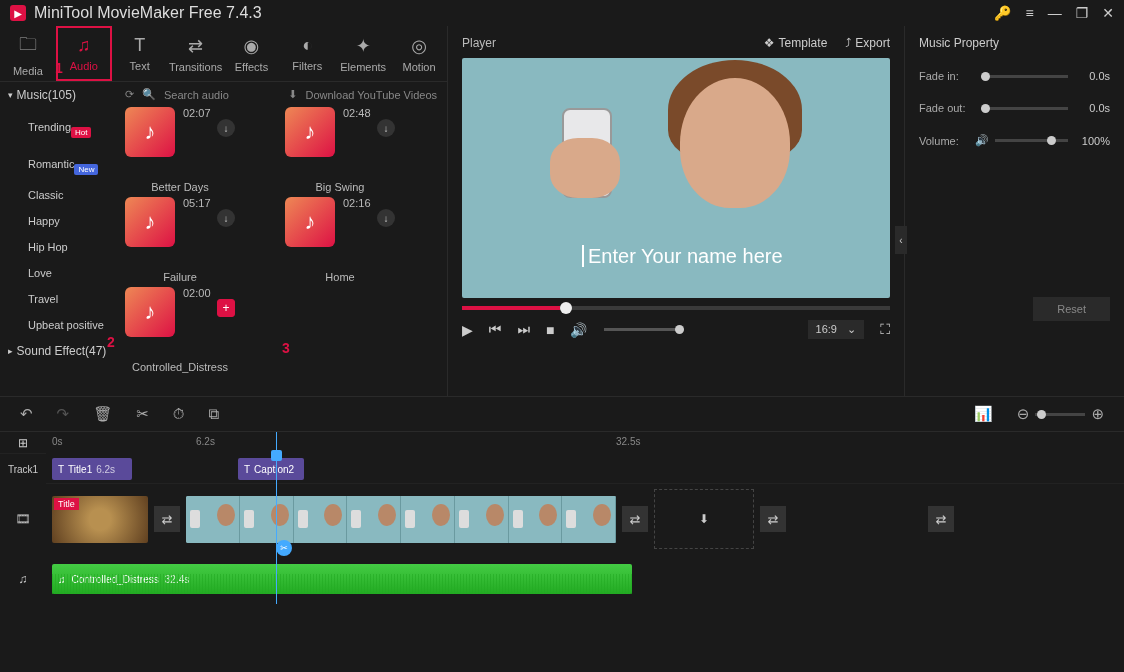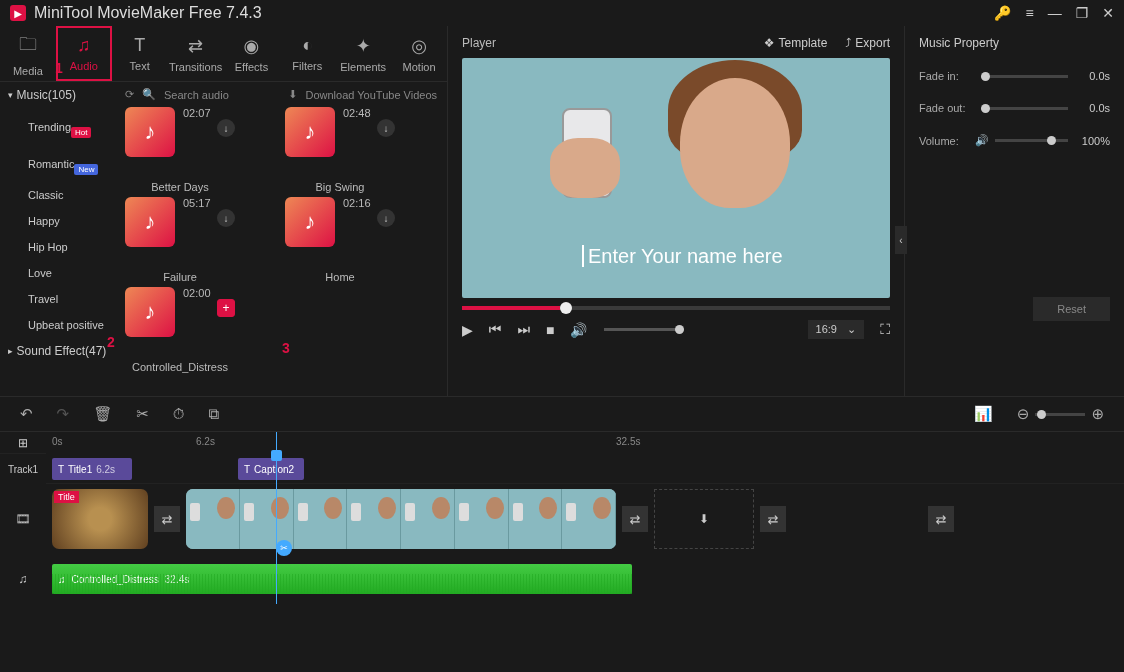--- a/index.html
+++ b/index.html
@@ -94,21 +94,21 @@
 .tl-left .aud { height:50px; display:flex; align-items:center; justify-content:center; }
 
 .tl-right { flex:1; position:relative; overflow:hidden; }
 .ruler { height:22px; position:relative; font-size:10px; color:#888; }
 .ruler span { position:absolute; top:4px; }
 .playhead { position:absolute; top:0; bottom:0; left:230px; width:1px; background:#4af; z-index:10; }
 .playhead::before { content:''; position:absolute; top:18px; left:-5px; width:11px; height:11px; background:#4af; border-radius:2px; }
 .track { height:30px; position:relative; border-bottom:1px solid #222; }
 .clip { position:absolute; top:4px; height:22px; background:#5a4a9a; border-radius:2px; font-size:10px; color:#fff; padding:3px 6px; display:flex; align-items:center; gap:4px; }
 .vid-track { height:70px; position:relative; display:flex; gap:6px; padding:4px 6px; align-items:center; }
-.vclip { height:60px; border-radius:7px; overflow:hidden; position:relative; }
+.vclip { height:47px; border-radius:2px; overflow:hidden; position:relative; }
 .vclip.title { width:96px; background:radial-gradient(circle,#b89050 20%,#604020 100%); }
 .vclip.title .tag { position:absolute; top:2px; left:2px; background:#d14; font-size:9px; padding:1px 4px; color:#fff; }
 .trans { width:26px; height:26px; background:#333; display:flex; align-items:center; justify-content:center; font-size:13px; cursor:pointer; }
 .vclip.main { width:430px; background:#89b9c0; display:flex; }
 .vclip.main .frame { flex:1; background:#89b9c0; border-right:1px solid #6a9aa0; position:relative; }
 .vclip.main .frame::after { content:''; position:absolute; right:4px; top:8px; width:18px; height:22px; background:#b88868; border-radius:50%; }
 .vclip.main .frame::before { content:''; position:absolute; left:4px; top:14px; width:10px; height:18px; background:#ddd; border-radius:2px; }
 .placeholder { width:100px; height:60px; border:1px dashed #444; display:flex; align-items:center; justify-content:center; }
 .aud-track { height:50px; position:relative; padding:10px 6px; }
 .aclip { height:30px; background:linear-gradient(#4c4,#2a2); border-radius:2px; width:580px; position:relative; font-size:10px; color:#fff; padding:2px 6px; display:flex; align-items:center; gap:6px; }

